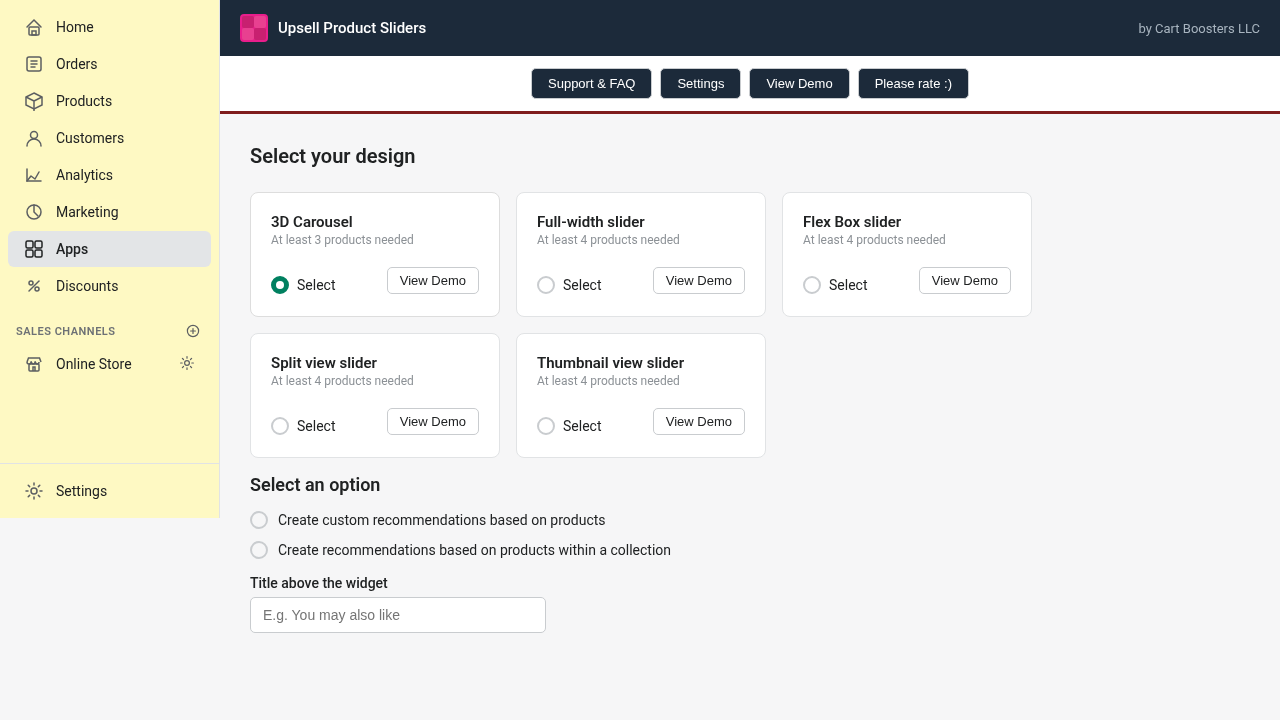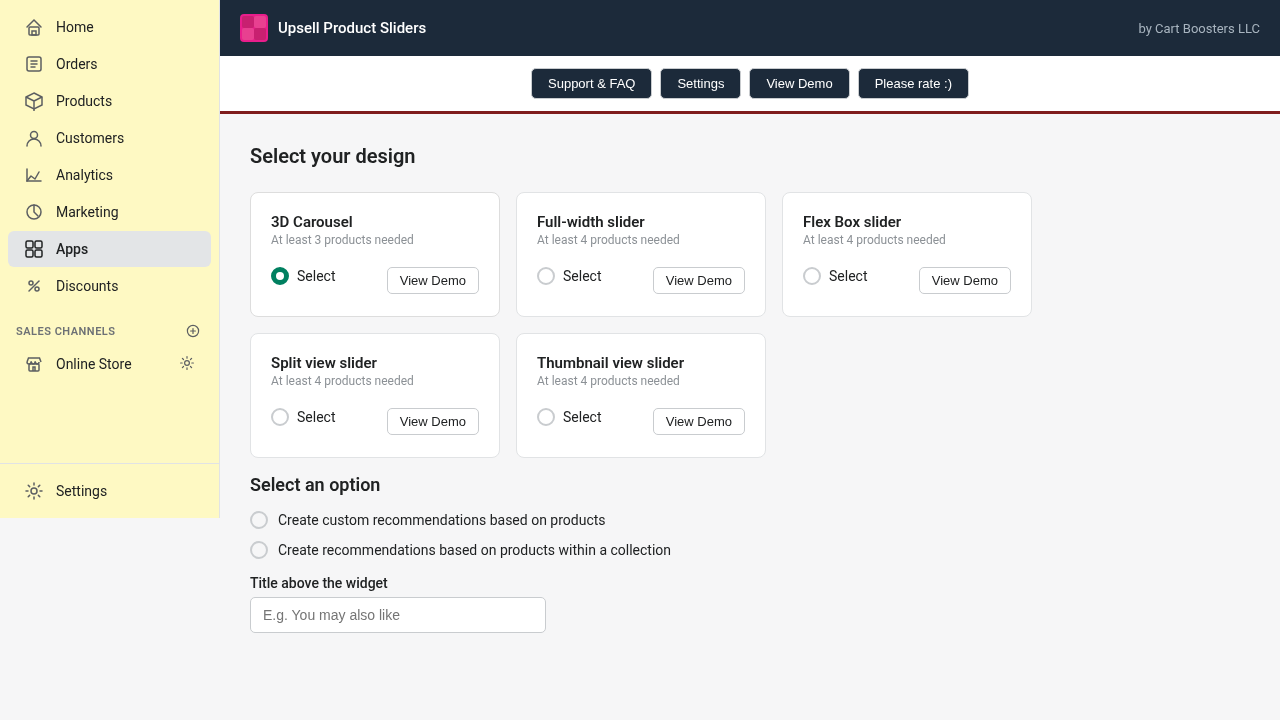--- a/index.html
+++ b/index.html
@@ -121,21 +121,21 @@
       width: 250px;
       display: flex;
       flex-direction: column;
       gap: 12px;
     }
     .design-card.selected { border-color: #ddd; }
     .card-title { font-size: 15px; font-weight: 600; color: #202223; }
     .card-subtitle { font-size: 12px; color: #8c9196; margin-top: 2px; }
     .card-actions {
       display: flex;
-      align-items: flex-start;
+      align-items: flex-end;
       justify-content: space-between;
       margin-top: 8px;
     }
     .card-select {
       display: flex;
       align-items: center;
       gap: 8px;
       font-size: 14px;
       color: #202223;
       cursor: pointer;

